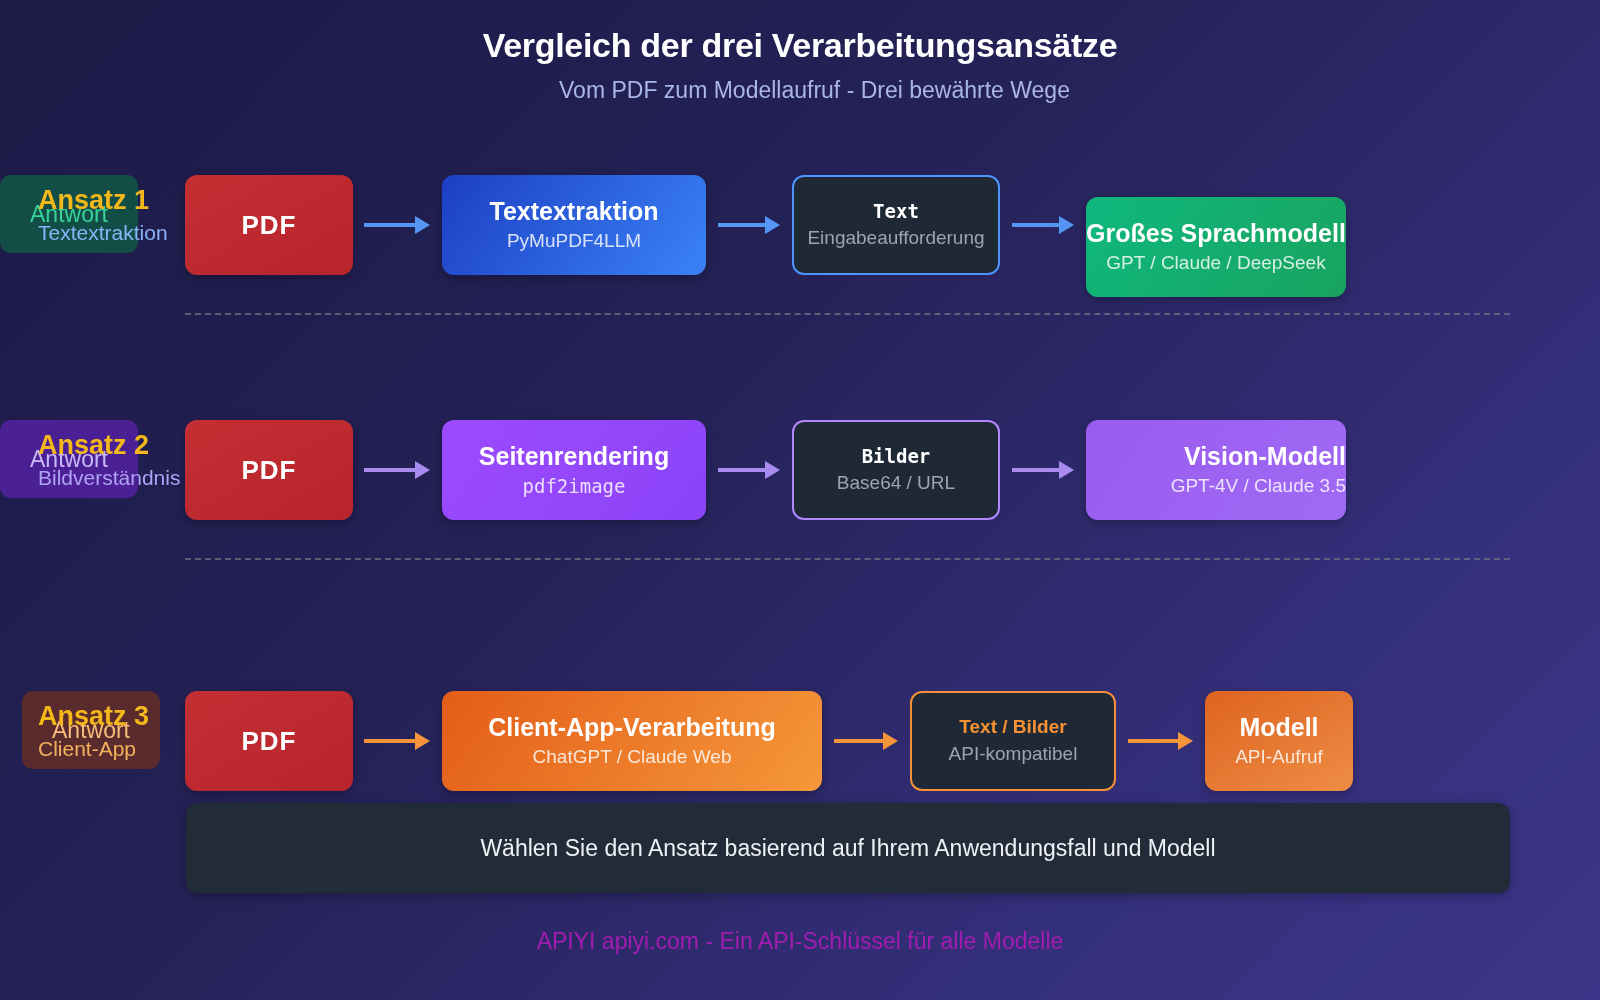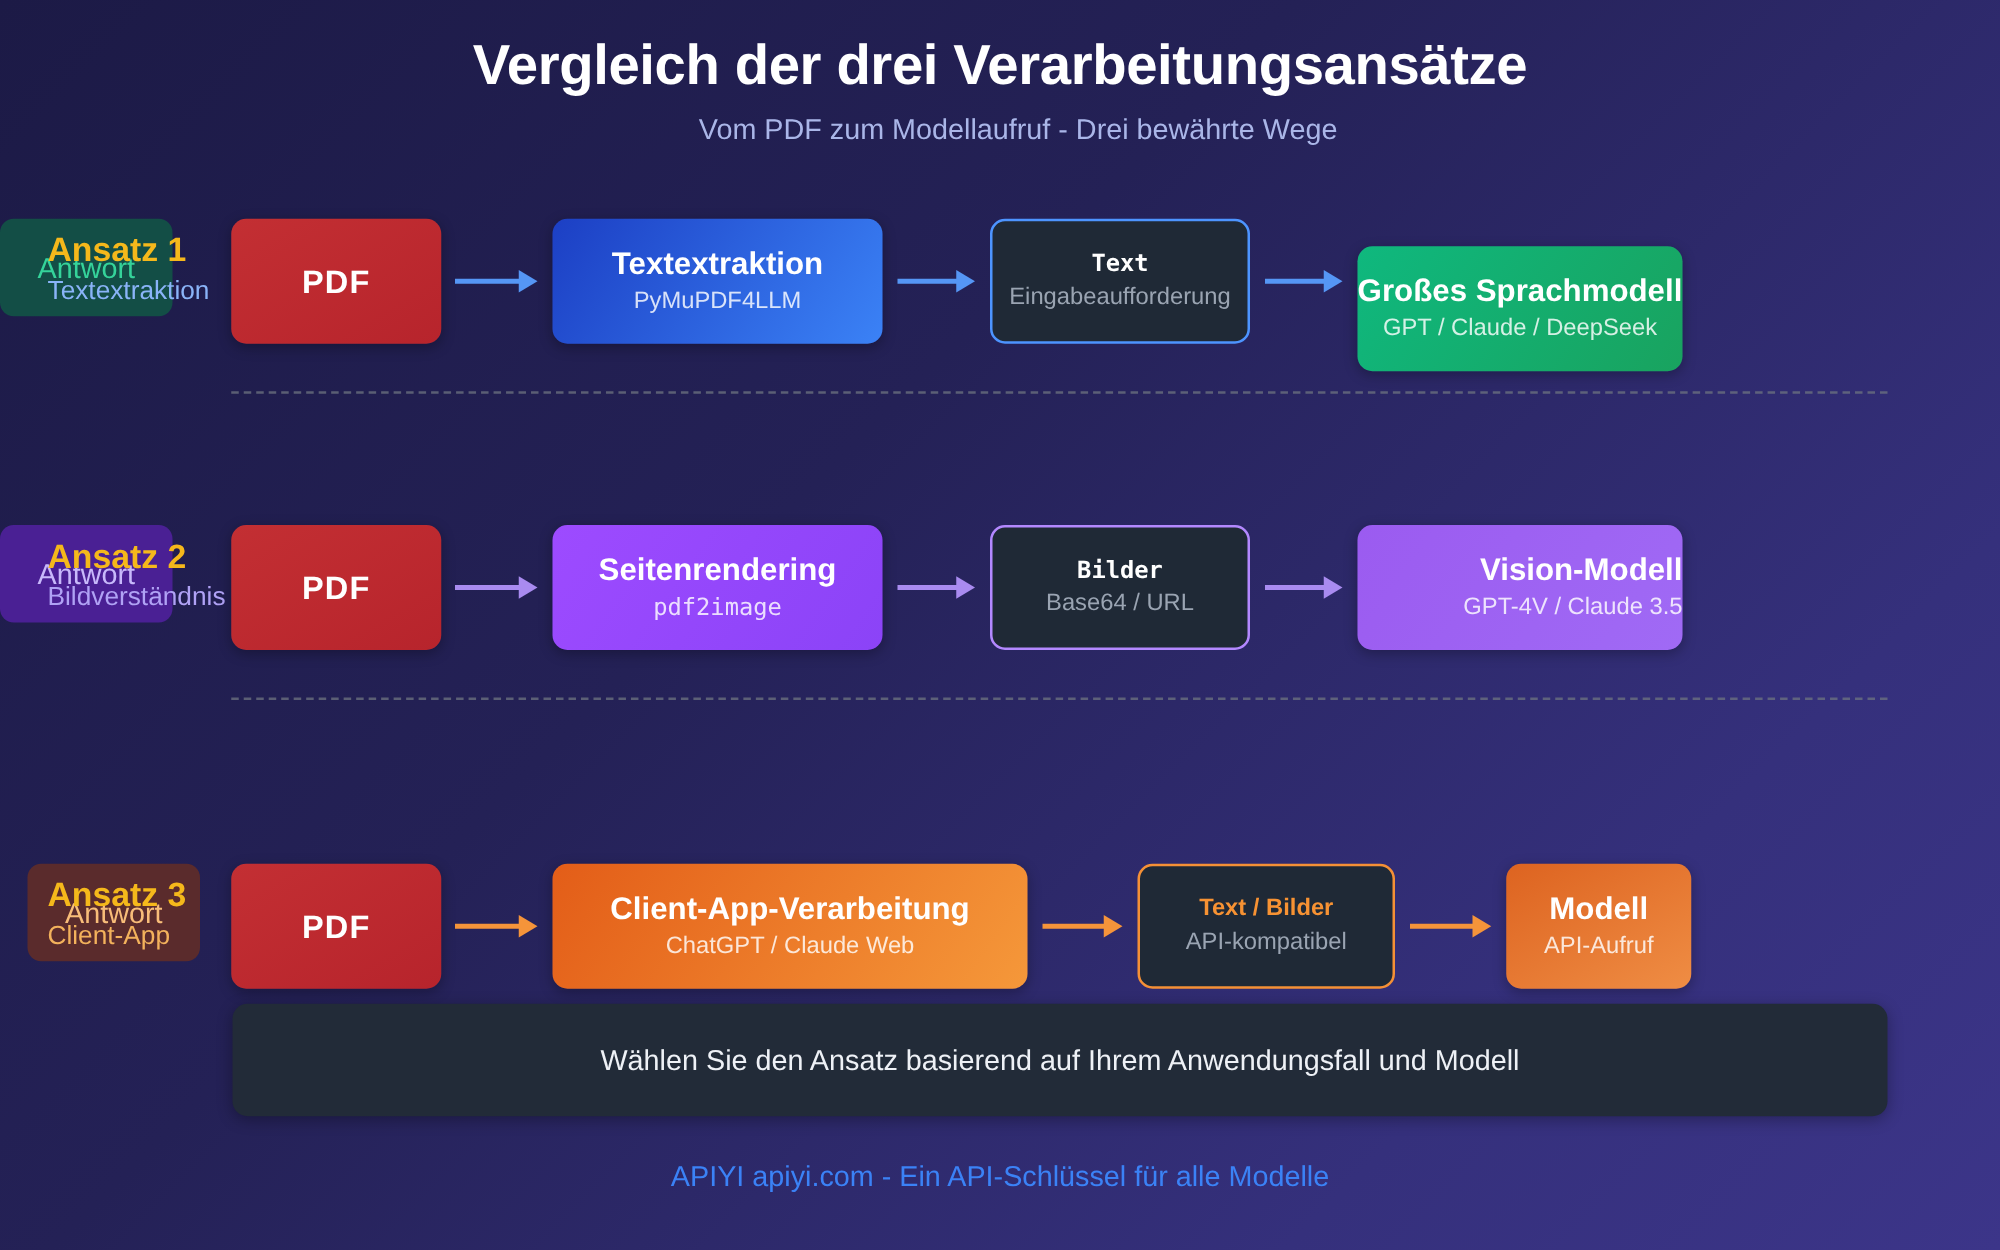--- a/index.html
+++ b/index.html
@@ -6,21 +6,21 @@
   html,body { width:1600px; height:1000px; overflow:hidden; }
   body {
     font-family:"Liberation Sans", sans-serif;
     background: linear-gradient(135deg, #1c1a46 0%, #242156 40%, #35307c 78%, #3c3589 100%);
     position:relative;
   }
 
   
   .header { width:100%; text-align:center; padding-top:26px; }
   .title {
-    font-size:45px; font-weight:bold; color:#ffffff; letter-spacing:-0.3px;
+    font-size:34px; font-weight:bold; color:#ffffff; letter-spacing:-0.3px;
   }
   .subtitle {
     font-size:23px; color:#aab6e8; margin-top:12px; font-weight:400;margin-left:29px;
   }
 
   
   .row { position:absolute; left:0; width:1380px; height:100px; }
   #row1 { top:175px; }
   #row2 { top:420px; }
   #row3 { top:691px;padding-left:22px; }
@@ -124,21 +124,21 @@
     background:#222b38; border-radius:12px;
     display:flex; align-items:center; justify-content:center;
     box-shadow:0 3px 12px rgba(0,0,0,.3);
   }
   .note-bar span { font-size:23px; color:#eef1f6; }
 
   
   .footer {
     position:absolute; left:0; top:928px; width:1600px; text-align:center;
   }
-  .footer span { font-size:23px; color:#3b82f6; }
+  .footer span { font-size:23px; color:#a21caf; }
 </style>
 </head>
 <body>
 
 <div class="header">
   <div class="title">Vergleich der drei Verarbeitungsansätze</div>
   <div class="subtitle">Vom PDF zum Modellaufruf  -  Drei bewährte Wege</div>
 </div>
 
 <div class="row" id="row1">

